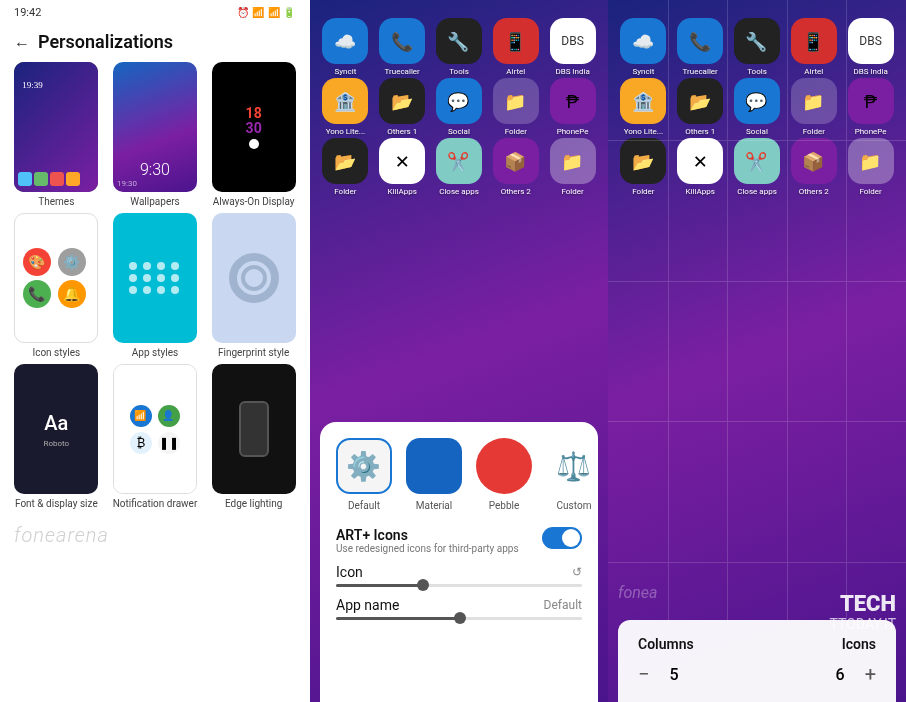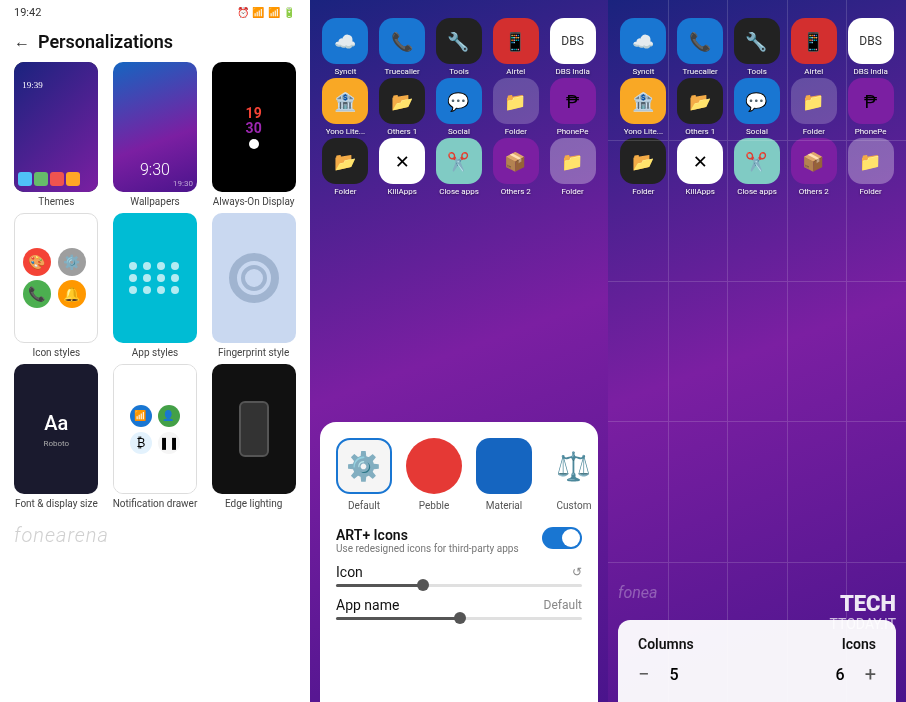--- a/index.html
+++ b/index.html
@@ -609,30 +609,30 @@
             <div style="width:14px;height:14px;border-radius:3px;background:#ffa726;"></div>
           </div>
         </div>
       </div>
       <span class="grid-label">Themes</span>
     </div>
     <div class="grid-item">
       <div class="grid-thumb thumb-wallpapers">
         <div class="wp-screen">
           <div class="wp-time">9:30</div>
-          <div style="color:#bbb;font-size:8px;text-align:right;color:rgba(255,255,255,0.6);">19:30</div>
+          <div style="color:#bbb;font-size:8px;text-align:left;color:rgba(255,255,255,0.6);">19:30</div>
         </div>
       </div>
       <span class="grid-label">Wallpapers</span>
     </div>
     <div class="grid-item">
       <div class="grid-thumb thumb-aod">
         <div class="aod-screen">
           <div class="aod-digits">
-            <span class="aod-num red-num">19</span>
+            <span class="aod-num red-num">18</span>
             <span class="aod-num purple-num">30</span>
           </div>
           <div class="aod-ball"></div>
         </div>
       </div>
       <span class="grid-label">Always-On Display</span>
     </div>
 
     <div class="grid-item">
       <div class="grid-thumb thumb-icon-styles">
@@ -788,26 +788,26 @@
     </div>
   </div>
 
   <div class="bottom-sheet">
     <div class="style-row">
       <div class="style-option">
         <div class="style-icon-box style-selected">⚙️</div>
         <span class="style-label">Default</span>
       </div>
       <div class="style-option">
+        <div class="style-icon-box style-blue"></div>
+        <span class="style-label">Material</span>
+      </div>
+      <div class="style-option">
         <div class="style-icon-box" style="background:#e53935;border-radius:50%;width:56px;height:56px;"></div>
         <span class="style-label">Pebble</span>
-      </div>
-      <div class="style-option">
-        <div class="style-icon-box style-blue"></div>
-        <span class="style-label">Material</span>
       </div>
       <div class="style-option">
         <div class="style-icon-box style-sliders">⚖️</div>
         <span class="style-label">Custom</span>
       </div>
     </div>
 
     <div class="toggle-row">
       <div>
         <div class="toggle-title">ART+ Icons</div>

